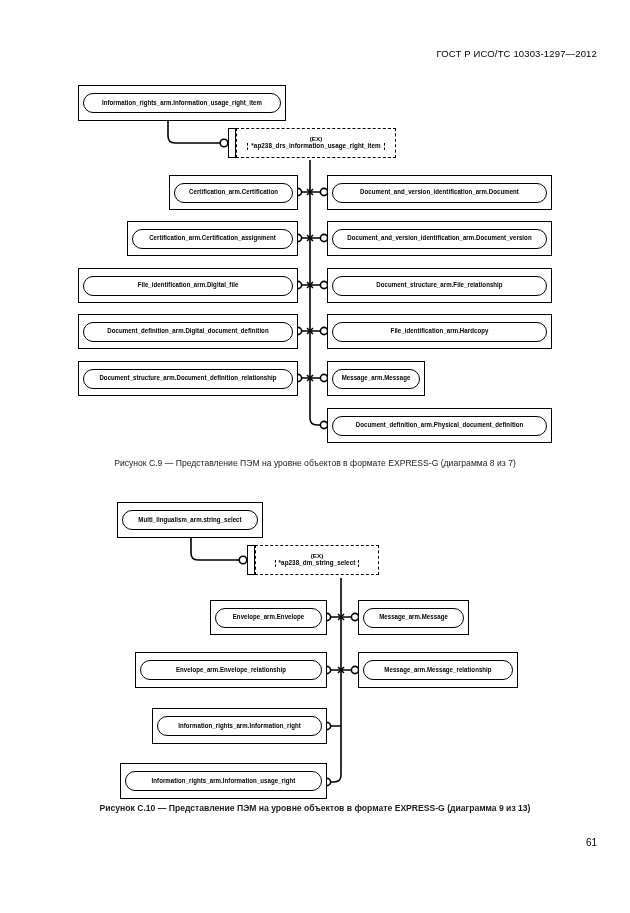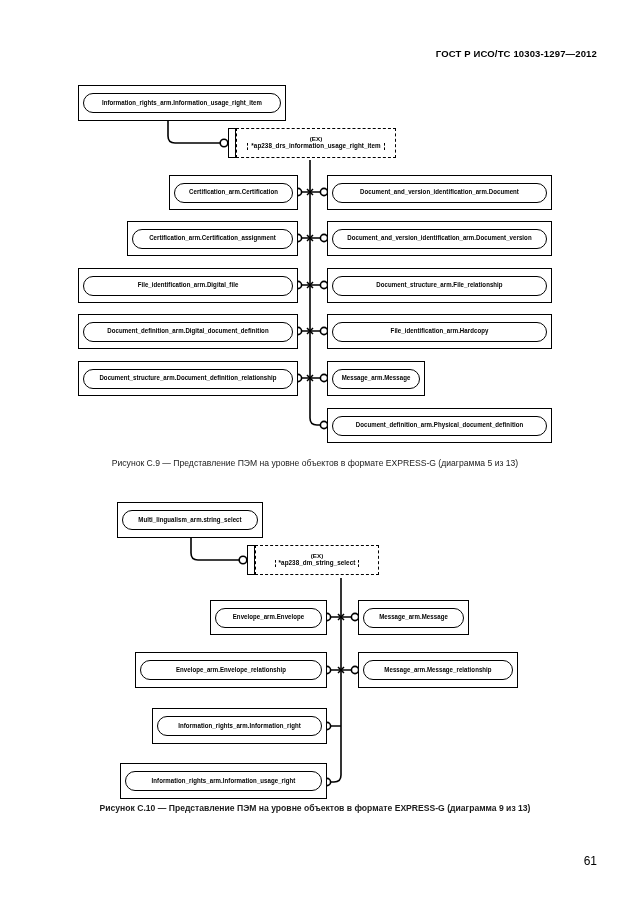--- a/index.html
+++ b/index.html
@@ -15,29 +15,29 @@
     color: #000000;
     overflow: hidden;
   }
 
   
   .page-header {
     position: absolute;
     top: 48px;
     right: 33px;
     font-size: 9.5px;
-    font-weight: bold;
+    font-weight: normal;
     letter-spacing: 0.15px;
     white-space: nowrap;
   }
   .page-number {
     position: absolute;
-    bottom: 45px;
+    bottom: 65px;
     right: 33px;
-    font-size: 12px;
+    font-size: 10px;
     font-weight: normal;
   }
   .figure-caption {
     position: absolute;
     left: 0;
     width: 630px;
     text-align: center;
     font-size: 8.6px;
     color: #1b1b1b;
     white-space: nowrap;
@@ -248,21 +248,21 @@
       <span class="pill-label">Message_arm.Message</span>
     </div>
   </div>
   <div class="node" style="left:327px; top:408px; width:225px; height:35px;">
     <div class="pill">
       <span class="pill-label">Document_definition_arm.Physical_document_definition</span>
     </div>
   </div>
 </div>
 
-<div class="figure-caption" id="caption-1">Рисунок  С.9 — Представление ПЭМ на уровне объектов в формате EXPRESS-G (диаграмма 5 из 13)</div>
+<div class="figure-caption" id="caption-1">Рисунок  С.9 — Представление ПЭМ на уровне объектов в формате EXPRESS-G (диаграмма 8 из 7)</div>
 
 <div class="diagram" id="diagram-2">
 
   <svg width="630" height="800">
     <g fill="none" stroke="#000" stroke-width="1.6">
 
       <path d="M191,538 L191,553 Q191,560 198,560 L240,560"></path>
 
       <path d="M341,578 L341,775"></path>
 

